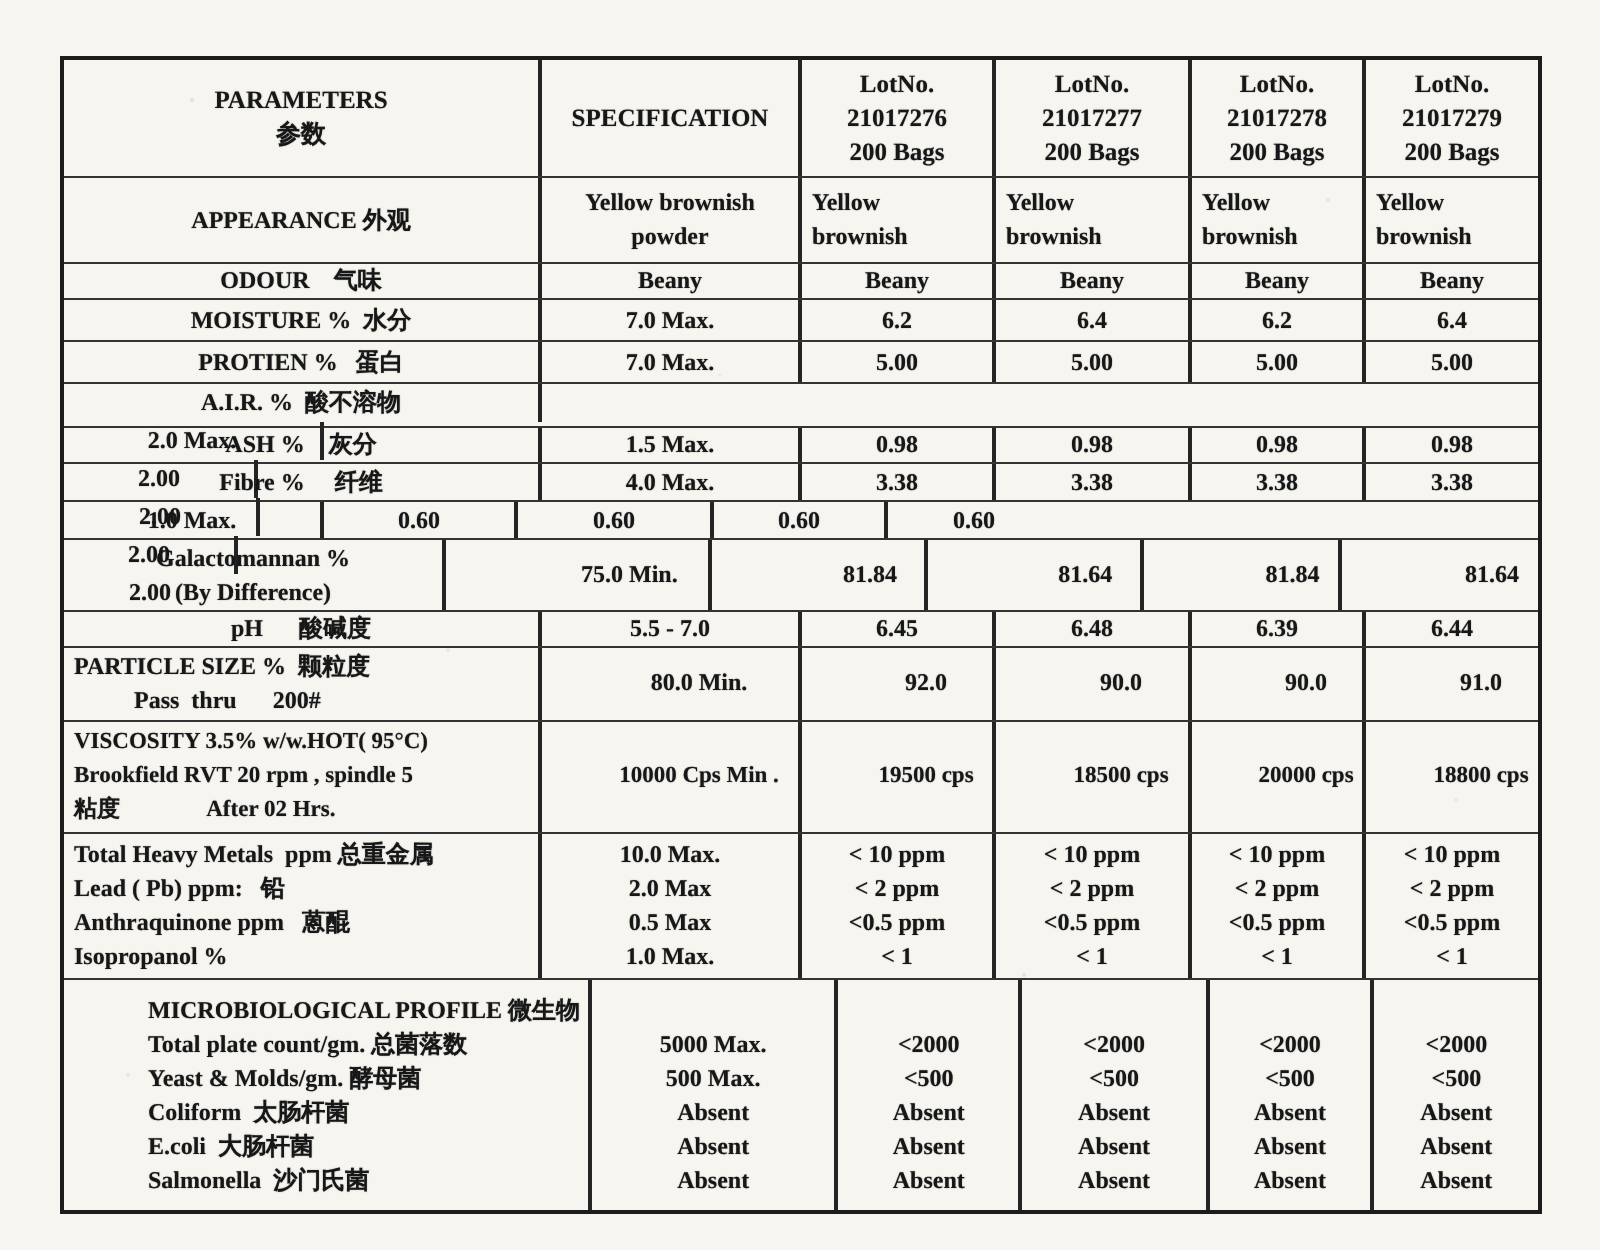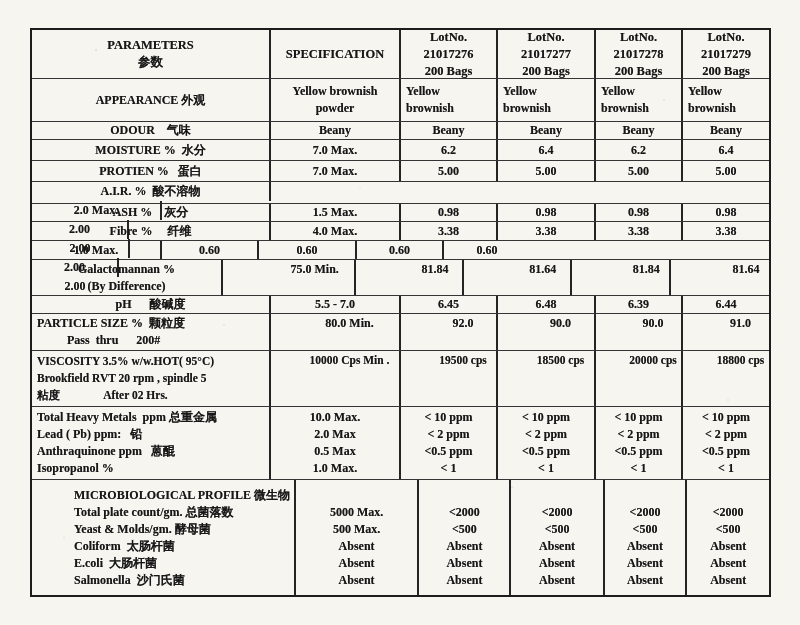--- a/index.html
+++ b/index.html
@@ -36,30 +36,30 @@
     overflow:visible;
   }
   .cell:last-child { border-right:none; }
   .c0{width:239px} .c1{width:130px} .c2{width:97px} .c3{width:98px} .c4{width:87px} .c5{width:86px}
   .ln {
     min-height:17px; line-height:17px; font-size:12px;
     white-space:pre; overflow:visible;
   }
   .ac { text-align:center; }
   .al { text-align:left; padding-left:5px; }
-  .vb { justify-content:flex-start; padding-bottom:2px;padding-left:31px; }
+  .vb { justify-content:center; padding-bottom:2px;padding-left:31px; }
   .hdr .ln { font-size:12.5px; }
   .small .ln { font-size:11.5px; }
 </style>
 </head>
 <body>
 
 <div class="page">
   <div class="coa-table">
-      <div class="t-row hdr" style="height: 49px;">
+      <div class="t-row hdr" style="height: 59px;">
         <div class="cell c0 ac ">
           <div class="ln">PARAMETERS</div>
           <div class="ln">参数</div>
         </div>
         <div class="cell c1 ac ">
           <div class="ln">SPECIFICATION</div>
         </div>
         <div class="cell c2 ac ">
           <div class="ln">LotNo.</div>
           <div class="ln">21017276</div>

